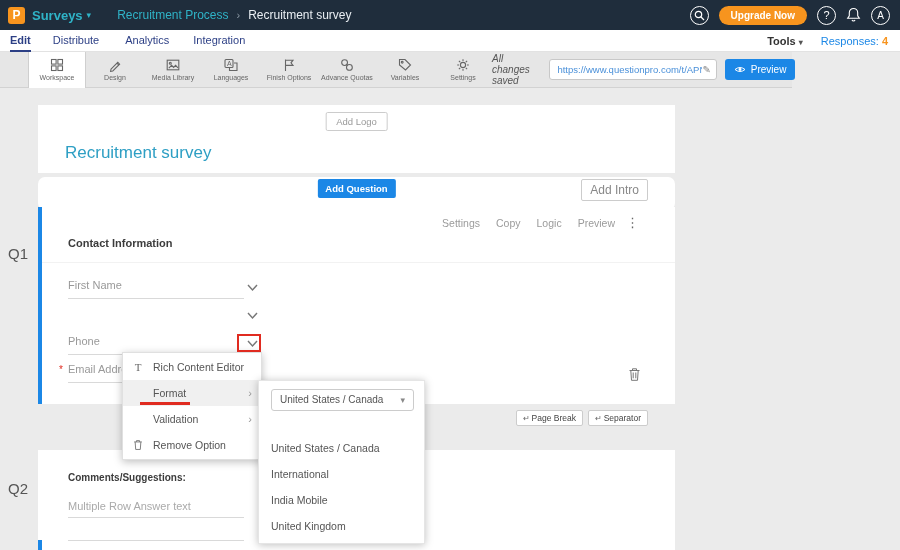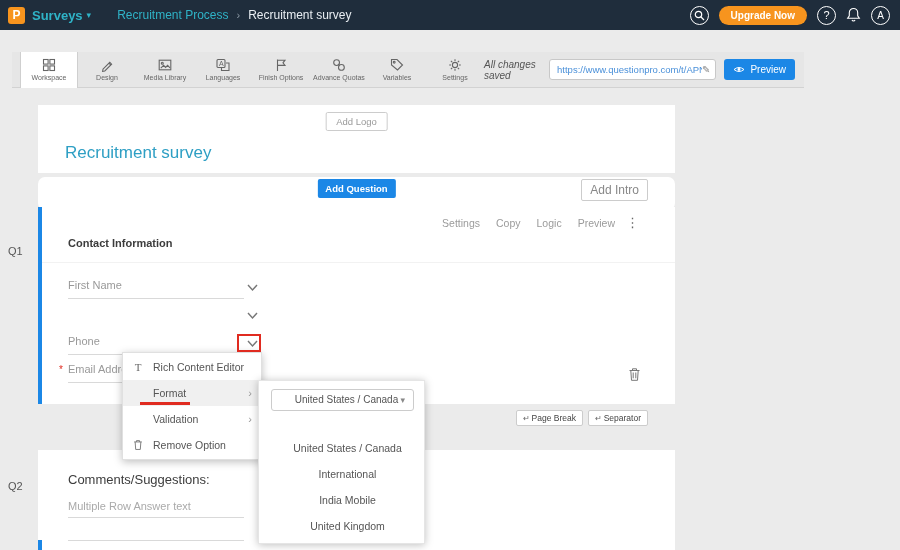--- a/index.html
+++ b/index.html
@@ -27,21 +27,21 @@
   .t-dist { margin-left:22px; }
   .t-ana { margin-left:26px; }
   .t-int { margin-left:24px; }
   .navtabs-right { margin-left:auto; display:flex; align-items:center; gap:18px; margin-right:12px; }
   .tools { font-size:11px; color:#333; font-weight:bold; cursor:pointer; }
   .tools .caret { font-size:8px; color:#555; }
   .responses { font-size:11px; color:#1b87e6; cursor:pointer; }
   .responses .cnt { color:#f7941e; font-weight:bold; }
 
   
-  .toolbar { position:absolute; top:52px; left:12px; width:792px; height:36px; background:#e6e6e6; display:flex; align-items:center; border-bottom:1px solid #d2d2d2; }
+  .toolbar { position:absolute; top:52px; left:0; width:792px; height:36px; background:#e6e6e6; display:flex; align-items:center; border-bottom:1px solid #d2d2d2;padding-left:20px; }
   .tool-strip { display:flex; margin-left:8px; }
   .tool-item { width:58px; height:36px; display:flex; flex-direction:column; align-items:center; justify-content:center; gap:2px; cursor:pointer; }
   .tool-item.active { background:#fff; border-left:1px solid #cfcfcf; border-right:1px solid #cfcfcf; }
   .tool-label { font-size:7px; color:#666; white-space:nowrap; }
   .toolbar-right { margin-left:auto; display:flex; align-items:center; gap:8px; margin-right:9px; }
   .saved { font-size:10px; font-style:italic; color:#555; }
   .url-box { position:relative; width:179px; height:21px; background:#fff; border:1px solid #c8c8c8; border-radius:3px; display:flex; align-items:center; }
   .url-input { border:none; outline:none; width:152px; font-size:9.5px; color:#4a90d9; padding-left:7px; font-family:"Liberation Sans", sans-serif; background:transparent; }
   .url-edit { font-size:10px; color:#888; margin-left:auto; margin-right:5px; cursor:pointer; }
   .preview-btn { height:21px; background:#1b87e6; color:#fff; border:none; border-radius:3px; font-size:10px; display:flex; align-items:center; gap:5px; padding:0 9px; cursor:pointer; }
@@ -49,21 +49,21 @@
   
   .canvas { position:absolute; top:88px; left:0; width:900px; height:462px; background:#ebebeb; }
   .card { position:absolute; background:#fff; }
   .header-card { left:38px; top:17px; width:637px; height:68px; }
   .addlogo-btn { position:absolute; top:7px; left:50%; transform:translateX(-50%); background:#fff; border:1px solid #ccc; border-radius:2px; color:#999; font-size:9.5px; padding:3px 10px; cursor:pointer; }
   .survey-title { position:absolute; left:27px; top:38px; font-size:17px; color:#2e9fc4; cursor:text; }
   .addq-row { left:38px; top:89px; width:637px; height:33px;border-radius:7px; }
   .addq-btn { position:absolute; top:2px; left:50%; transform:translateX(-50%); background:#1b87e6; color:#fff; border:none; border-radius:2px; font-size:9.5px; font-weight:bold; padding:4px 8px; cursor:pointer; }
   .addintro-btn { position:absolute; top:2px; right:27px; background:#fff; border:1px solid #ccc; border-radius:2px; color:#888; font-size:12px; padding:3px 8px; cursor:pointer; }
 
-  .q-badge { position:absolute; left:8px; font-size:11px; color:#555; }
+  .q-badge { position:absolute; left:8px; font-size:15px; color:#555; }
   .q1-badge { top:157px; }
   .q2-badge { top:392px; }
 
   .q1-card { left:38px; top:119px; width:637px; height:197px; }
   .q-blue { position:absolute; left:0; top:0; bottom:0; width:4px; background:#1b87e6; }
   .q-actions { position:absolute; top:10px; right:60px; display:flex; gap:16px; }
   .q-action { font-size:10.5px; color:#9b9b9b; cursor:pointer; }
   .q-ellipsis { position:absolute; top:8px; right:36px; font-size:13px; color:#666; cursor:pointer; }
   .q-divider { position:absolute; left:4px; right:0; top:55px; border-top:1px solid #f2f2f2; }
   .q-title { position:absolute; left:30px; top:30px; font-size:11px; font-weight:bold; color:#3c3c3c; }
@@ -71,36 +71,36 @@
   .f-chev { position:absolute; left:208px; cursor:pointer; }
   .req { position:absolute; left:21px; top:157px; color:#e02b20; font-size:10px; }
   .trash-btn { position:absolute; left:590px; top:160px; cursor:pointer; }
 
   .break-row { position:absolute; left:38px; top:322px; width:637px; height:18px; }
   .break-btn { position:absolute; top:0; background:#fff; border:1px solid #ccc; border-radius:2px; font-size:8.5px; color:#444; padding:2px 6px; cursor:pointer; }
   .break-btn .ret { font-size:8px; color:#666; margin-right:2px; }
   .pb { right:92px; } .sep { right:27px; }
 
   .q2-card { left:38px; top:362px; width:637px; height:100px; }
-  .q2-title { position:absolute; left:30px; top:22px; font-size:13px; font-weight:normal; color:#3c3c3c; }
+  .q2-title { position:absolute; left:30px; top:22px; font-size:10px; font-weight:bold; color:#3c3c3c; }
   .q2-ph { position:absolute; left:30px; top:50px; font-size:11px; color:#aaa; cursor:text; }
   .ans-line { position:absolute; left:30px; width:176px; border-bottom:1px solid #d9d9d9; }
   .l1 { top:67px; } .l2 { top:90px; }
   .q2-blue-strip { position:absolute; left:38px; top:452px; width:4px; height:10px; background:#1b87e6; }
 
   
   .ctx-menu { position:absolute; left:122px; top:264px; width:140px; background:#fff; border:1px solid #e0e0e0; box-shadow:0 2px 8px rgba(0,0,0,0.25); z-index:10; padding:1px 0; }
   .ctx-row { position:relative; height:26px; display:flex; align-items:center; font-size:10.5px; color:#555; cursor:pointer; }
   .ctx-row.hl { background:#f0f0f0; }
   .ctx-icon { width:30px; text-align:center; color:#777; }
   .ctx-ticon { font-family:"Liberation Serif", serif; font-size:11px; color:#666; }
   .ctx-chev { position:absolute; right:9px; color:#999; font-size:11px; }
 
   
-  .submenu { position:absolute; left:258px; top:292px; width:167px; height:164px; background:#fff; border:1px solid #e5e5e5; box-shadow:0 1px 8px rgba(0,0,0,0.25); z-index:11;text-align:center; }
+  .submenu { position:absolute; left:258px; top:292px; width:167px; height:164px; background:#fff; border:1px solid #e5e5e5; box-shadow:0 1px 8px rgba(0,0,0,0.25); z-index:11; }
   .sel-box { position:absolute; left:12px; top:8px; width:143px; height:22px; border:1px solid #ccc; border-radius:3px; font-size:10px; color:#555; line-height:20px; padding-left:8px; cursor:pointer; }
   .sel-caret { position:absolute; right:8px; top:0; font-size:9px; color:#888; }
   .opt-list { position:absolute; left:0; top:54px; width:100%; }
   .opt { height:26px; line-height:26px; padding-left:12px; font-size:10.5px; color:#555; cursor:pointer; }
 
   
   .anno-rect { position:absolute; left:237px; top:246px; width:24px; height:18px; border:2px solid #e02b20; z-index:20; }
   .anno-line { position:absolute; left:140px; top:314px; width:50px; height:3px; background:#e02b20; z-index:20; }
 
   svg { display:block; }
@@ -129,20 +129,30 @@
       <div>
         <svg width="15" height="16" viewBox="0 0 15 16">
             <path d="M7.5 1.5 a4.2 4.2 0 0 1 4.2 4.2 v3.2 l1.6 2.3 H1.7 l1.6 -2.3 V5.7 A4.2 4.2 0 0 1 7.5 1.5 Z" fill="none" stroke="#fff" stroke-width="1.1"></path>
             <path d="M6 13 a1.6 1.6 0 0 0 3 0" fill="none" stroke="#fff" stroke-width="1.1"></path>
           </svg>
       </div>
       <div class="avatar">A</div>
     </div>
   </header>
 
+  <nav class="navtabs">
+    <span class="tab active t-edit">Edit</span>
+    <span class="tab t-dist">Distribute</span>
+    <span class="tab t-ana">Analytics</span>
+    <span class="tab t-int">Integration</span>
+    <div class="navtabs-right">
+      <span class="tools"><span>Tools</span> <span class="caret">▾</span></span>
+      <span class="responses"><span>Responses:</span> <span class="cnt">4</span></span>
+    </div>
+  </nav>
 
   <div class="toolbar">
     <div class="tool-strip">
       <div class="tool-item active">
         <span>
             <svg width="14" height="14" viewBox="0 0 14 14" fill="none" stroke="#666" stroke-width="1.1">
               <rect x="1.5" y="1.5" width="4.6" height="4.6"></rect>
               <rect x="7.9" y="1.5" width="4.6" height="4.6"></rect>
               <rect x="1.5" y="7.9" width="4.6" height="4.6"></rect>
               <rect x="7.9" y="7.9" width="4.6" height="4.6"></rect>

